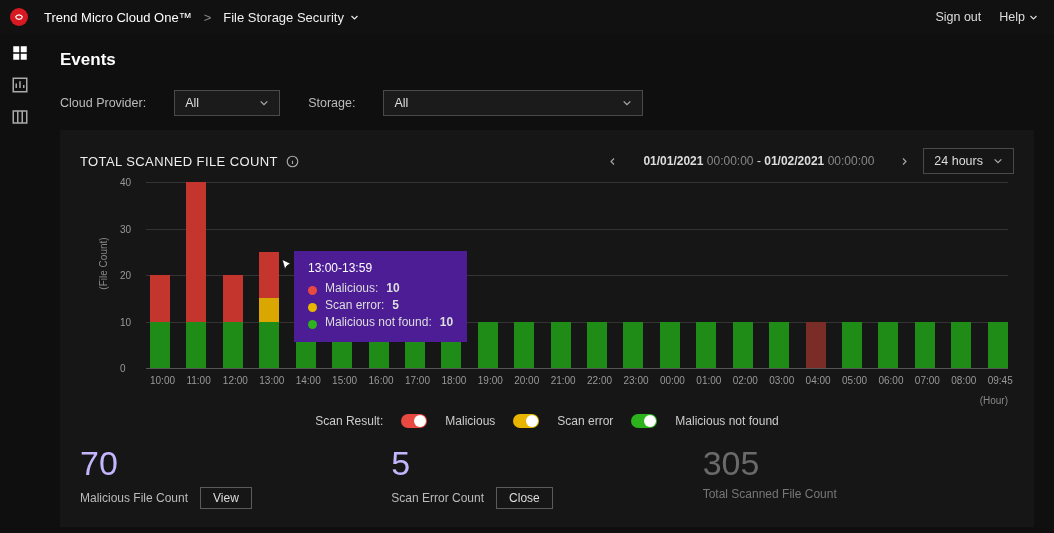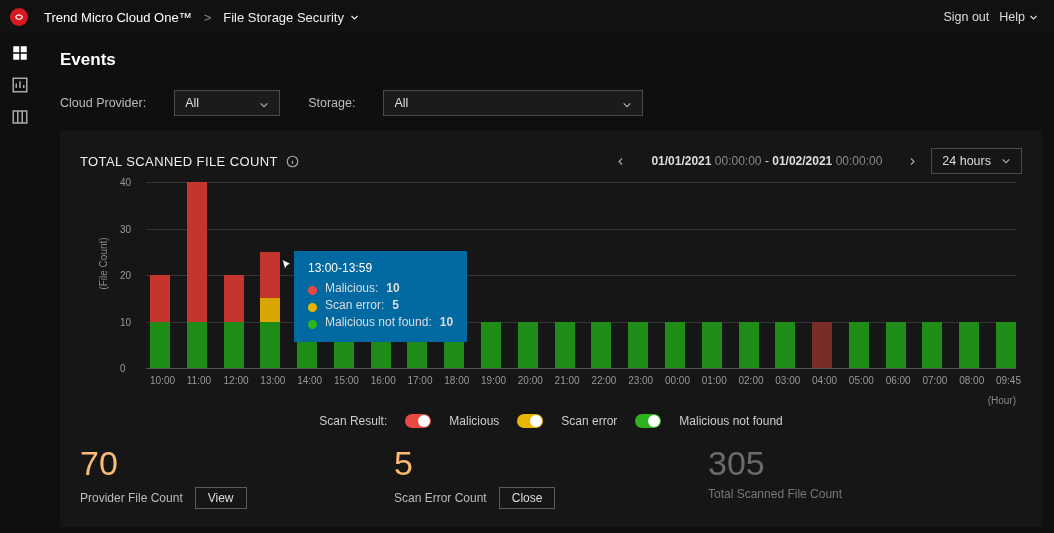--- a/index.html
+++ b/index.html
@@ -25,21 +25,21 @@
   .topbar-left { display: flex; align-items: center; gap: 8px; }
   .logo {
     width: 18px; height: 18px; border-radius: 50%;
     background: #d71921;
     display: inline-flex; align-items: center; justify-content: center;
   }
   .logo svg { width: 12px; height: 12px; }
   .crumb { color: #fff; font-size: 13px; margin-left: 8px; }
   .crumb-sep { color: #888; margin: 0 4px; }
   .svc { color: #eee; display: inline-flex; align-items: center; gap: 6px; cursor: pointer; }
-  .topbar-right { display: flex; align-items: center; gap: 10px; }
+  .topbar-right { display: flex; align-items: center; gap: 18px; }
   .toplink { color: #ddd; font-size: 12.5px; cursor: pointer; display: inline-flex; align-items: center; gap: 4px; }
   .chev-down-s { width: 9px; height: 9px; }
 
   
   .leftrail {
     position: absolute;
     top: 34px; left: 0; bottom: 0;
     width: 40px;
     background: #0f0f0f;
     display: flex;
@@ -48,29 +48,29 @@
     padding-top: 10px;
     gap: 14px;
   }
   .rail-ic { width: 18px; height: 18px; color: #aaa; cursor: pointer; }
   .rail-ic.active { color: #fff; }
 
   
   .main {
     position: absolute;
     top: 34px; left: 40px; right: 0; bottom: 0;
-    padding: 16px 12px 16px 20px;
+    padding: 16px 20px 16px 20px;
   }
   .page-title {
     color: #fff; font-size: 17px; font-weight: 600; margin-bottom: 20px;
   }
   .filters { display: flex; align-items: center; gap: 28px; margin-bottom: 14px; }
   .filter-label { color: #bbb; font-size: 12.5px; }
   .select {
-    display: inline-flex; align-items: flex-end; justify-content: space-between;
+    display: inline-flex; align-items: center; justify-content: space-between;
     border: 1px solid #4a4a4a; padding: 5px 10px;
     color: #ddd; font-size: 12.5px; cursor: pointer;
     background: #1b1b1b;
   }
   .select.sm { width: 106px; }
   .select.lg { width: 260px; }
   .chev { width: 10px; height: 10px; color: #aaa; }
 
   
   .panel {
@@ -130,21 +130,21 @@
     position: absolute; left: 30px; right: 0; bottom: -18px;
     display: flex; justify-content: space-between;
     font-size: 10px; color: #999;
   }
   .xt { width: 20px; text-align: center; white-space: nowrap; }
   .hour-lbl { position: absolute; right: 0; bottom: -38px; font-size: 10px; color: #888; }
 
   
   .tooltip {
     position: absolute;
-    background: #0369a1;
+    background: #4c1d95;
     padding: 10px 14px;
     font-size: 12px;
     color: #ddd;
     z-index: 5;
   }
   .tooltip-title { color: #fff; margin-bottom: 6px; font-size: 12px; }
   .tt-row { display: flex; align-items: flex-end; gap: 8px; margin: 3px 0; }
   .dot { width: 9px; height: 9px; border-radius: 50%; flex: 0 0 9px; }
   .dot.red { background: #e84a42; }
   .dot.yellow { background: #e8b600; }
@@ -158,21 +158,21 @@
   }
   .toggle { width: 26px; height: 14px; border-radius: 7px; position: relative; }
   .toggle::after { content:""; position:absolute; right:1px; top:1px; width:12px; height:12px; border-radius:50%; background:#fff; }
   .toggle.red { background:#e84a42; }
   .toggle.yellow { background:#e8b600; }
   .toggle.green { background:#2db31e; }
 
   
   .stats { display: flex; margin-top: 16px; }
   .stat { flex: 1; }
-  .stat-val { font-size: 34px; color: #fdba74; font-weight: 400; }
+  .stat-val { font-size: 34px; color: #c4b5fd; font-weight: 400; }
   .stat.muted .stat-val { color: #6a6a6a; }
   .stat-line { display: flex; align-items: center; gap: 12px; margin-top: 4px; }
   .stat-lbl { font-size: 12px; color: #bbb; }
   .stat.muted .stat-lbl { color: #777; }
   .btn {
     border: 1px solid #5a5a5a; padding: 3px 12px; font-size: 12px;
     color: #ddd; background: transparent; cursor: pointer;
   }
 </style>
 </head>
@@ -475,21 +475,21 @@
       <span class="toggle yellow"></span>
       <span>Scan error</span>
       <span class="toggle green"></span>
       <span>Malicious not found</span>
     </div>
 
     <div class="stats">
       <div class="stat">
         <div class="stat-val">70</div>
         <div class="stat-line">
-          <span class="stat-lbl">Provider File Count</span>
+          <span class="stat-lbl">Malicious File Count</span>
           <button class="btn">View</button>
         </div>
       </div>
       <div class="stat">
         <div class="stat-val">5</div>
         <div class="stat-line">
           <span class="stat-lbl">Scan Error Count</span>
           <button class="btn">Close</button>
         </div>
       </div>

